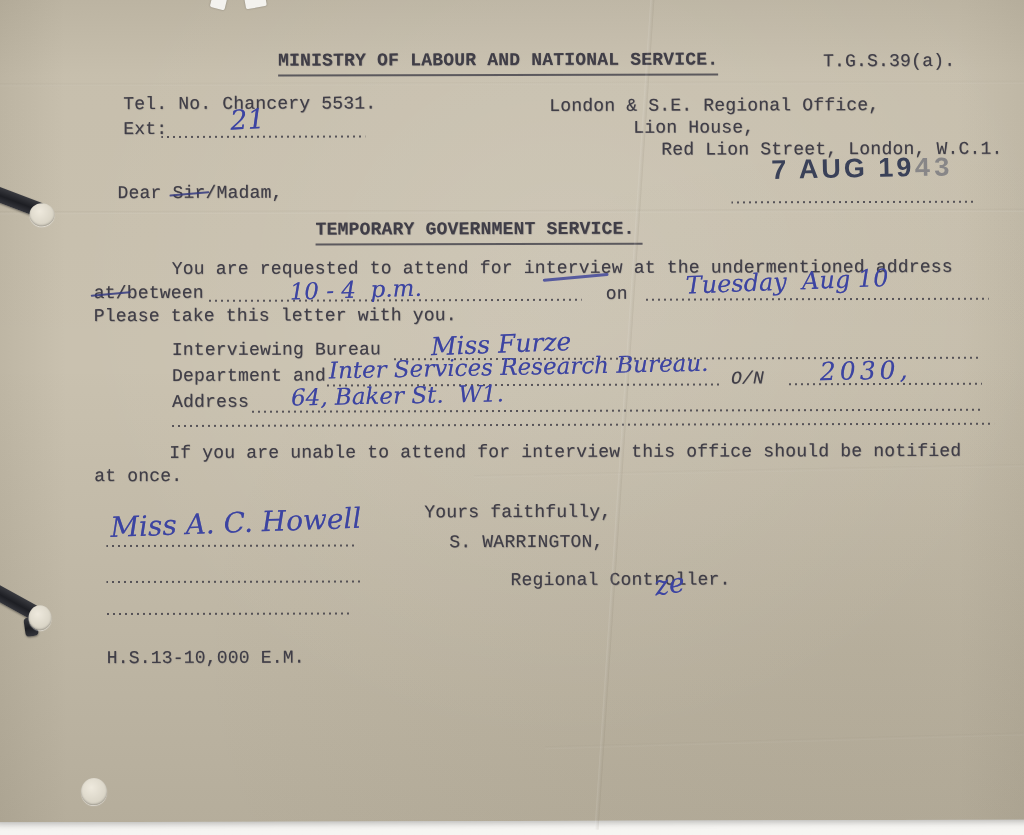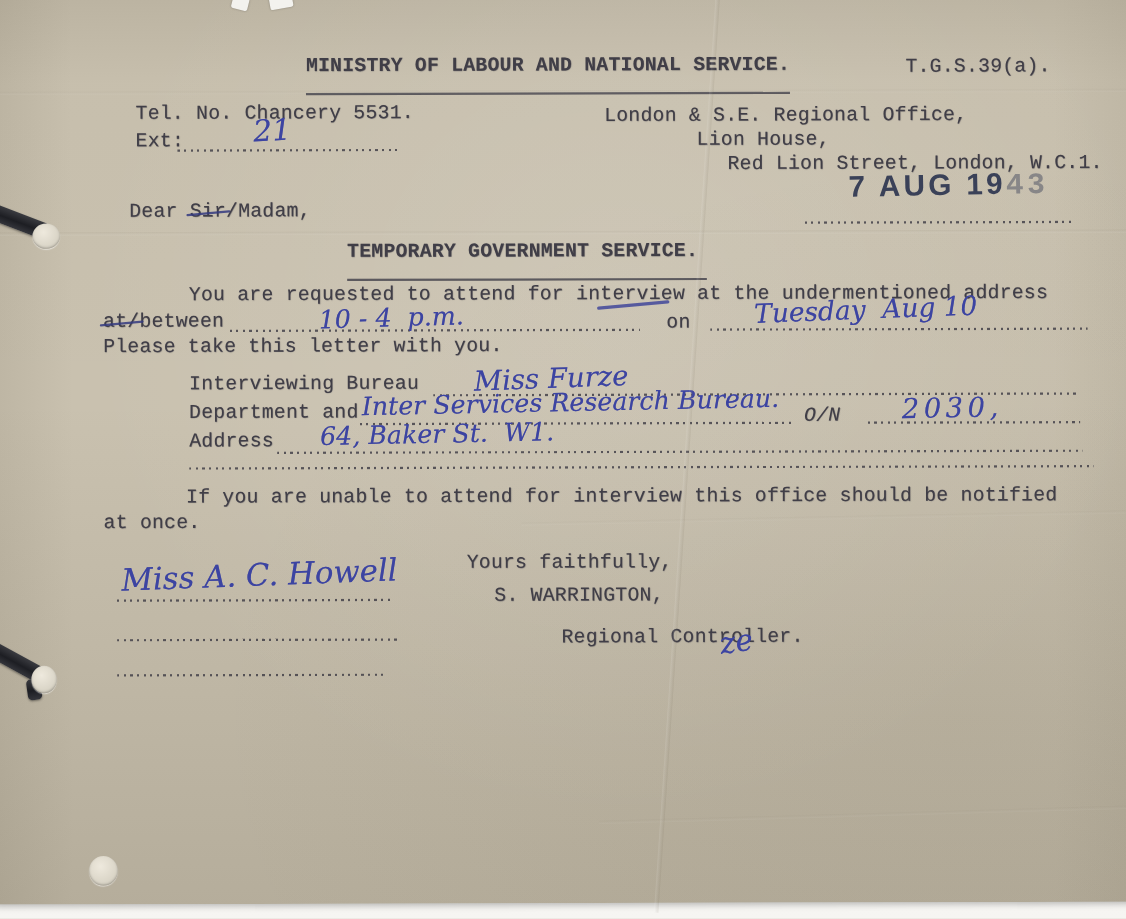--- a/index.html
+++ b/index.html
@@ -21,21 +21,21 @@
     box-shadow:0 2px 6px rgba(0,0,0,0.25);
   }
   .tw{
     position:absolute;
     font-family:"Liberation Mono","DejaVu Sans Mono",monospace;
     font-size:18px;line-height:1.2;color:#403e47;
     text-shadow:0.4px 0.4px 0.7px rgba(64,62,71,0.55);
     white-space:pre;letter-spacing:0.2px;
   }
   .tw-bold{font-weight:700;}
-  .underlined{border-bottom:2px solid rgba(64,62,72,0.8);padding-bottom:12px;}
+  .underlined{border-bottom:2px solid rgba(64,62,72,0.8);padding-bottom:2px;}
   .hw{
     position:absolute;
     font-family:"DejaVu Serif",serif;font-style:italic;
     color:#3c44a2;white-space:pre;
     text-shadow:0 0 0.6px rgba(60,68,162,0.55);
     transform-origin:left center;
   }
   .leader{
     position:absolute;height:2px;
     background-image:repeating-linear-gradient(90deg, rgba(58,56,66,0.8) 0 2px, transparent 2px 6px);
@@ -131,20 +131,21 @@
 
   <span class="tw" style="left:430px;top:510px;">Yours faithfully,</span>
   <span class="hw" style="left:116px;top:518px;font-size:28px;transform:rotate(-2deg);">Miss A. C. Howell</span>
   <div class="leader" style="left:112px;top:552px;width:250px;"></div>
   <span class="tw" style="left:455px;top:540px;">S. WARRINGTON,</span>
   <div class="leader" style="left:112px;top:588px;width:256px;"></div>
   <span class="tw" style="left:478px;top:578px;margin-left:38px;">Regional Controller.</span>
   <span class="hw" style="left:660px;top:579px;font-size:27px;transform:rotate(-8deg);">ze</span>
   <div class="leader" style="left:112px;top:620px;width:245px;"></div>
 
+  <span class="tw" style="left:112px;top:655px;">H.S.13-10,000 E.M.</span>
 
   <div class="crease crease-v" style="left:658px;top:0;height:840px;transform:rotate(4deg);opacity:0.55;"></div>
   <div class="crease crease-h" style="left:0;top:218px;width:100%;opacity:0.5;"></div>
   <div class="crease crease-h" style="left:0;top:90px;width:100%;opacity:0.3;"></div>
   <div class="crease crease-h" style="left:480px;top:478px;width:550px;opacity:0.28;transform:rotate(-1deg);"></div>
   <div class="crease crease-h" style="left:550px;top:748px;width:480px;opacity:0.3;transform:rotate(-1.5deg);"></div>
 
   <div class="string" style="left:-10px;top:200px;width:64px;height:15px;transform:rotate(21deg);"></div>
   <div class="hole" style="left:36px;top:210px;width:25px;height:23px;"></div>
   <div class="string" style="left:-12px;top:600px;width:60px;height:15px;transform:rotate(29deg);"></div>

